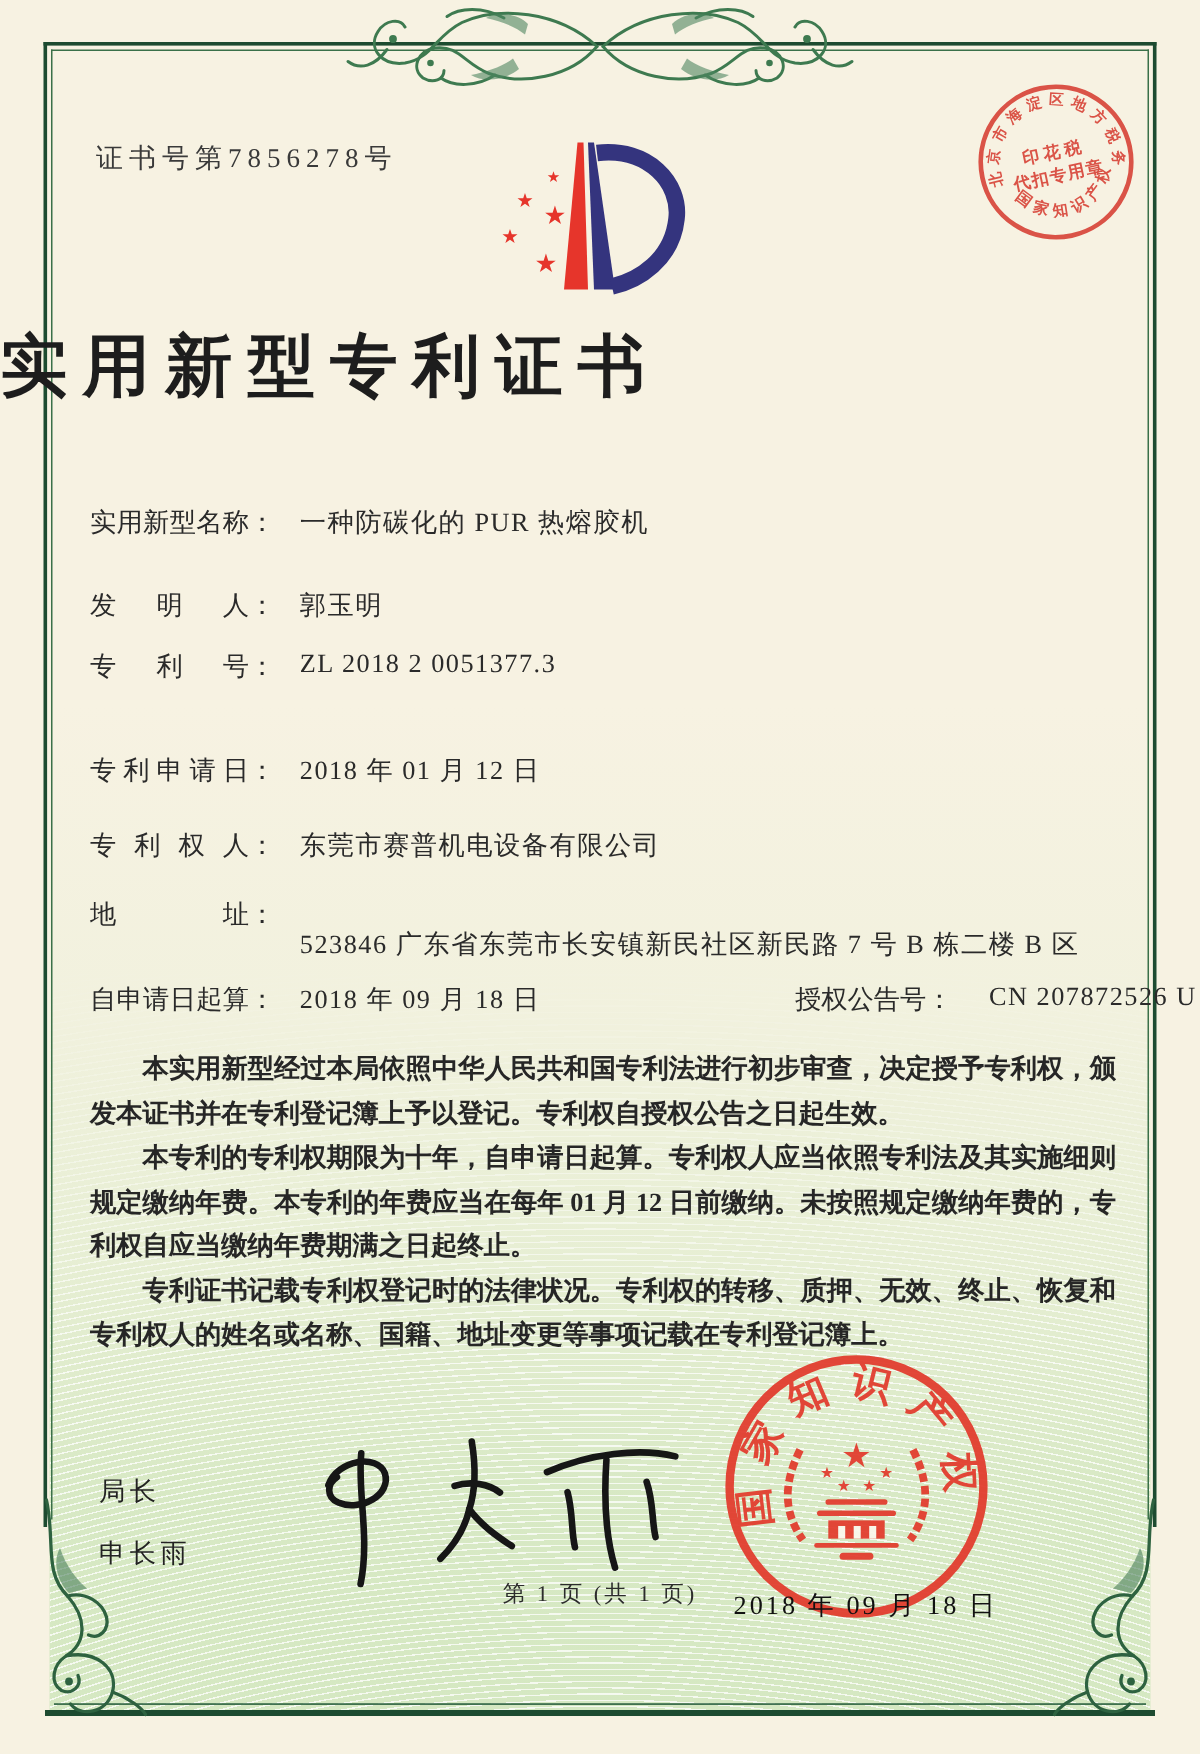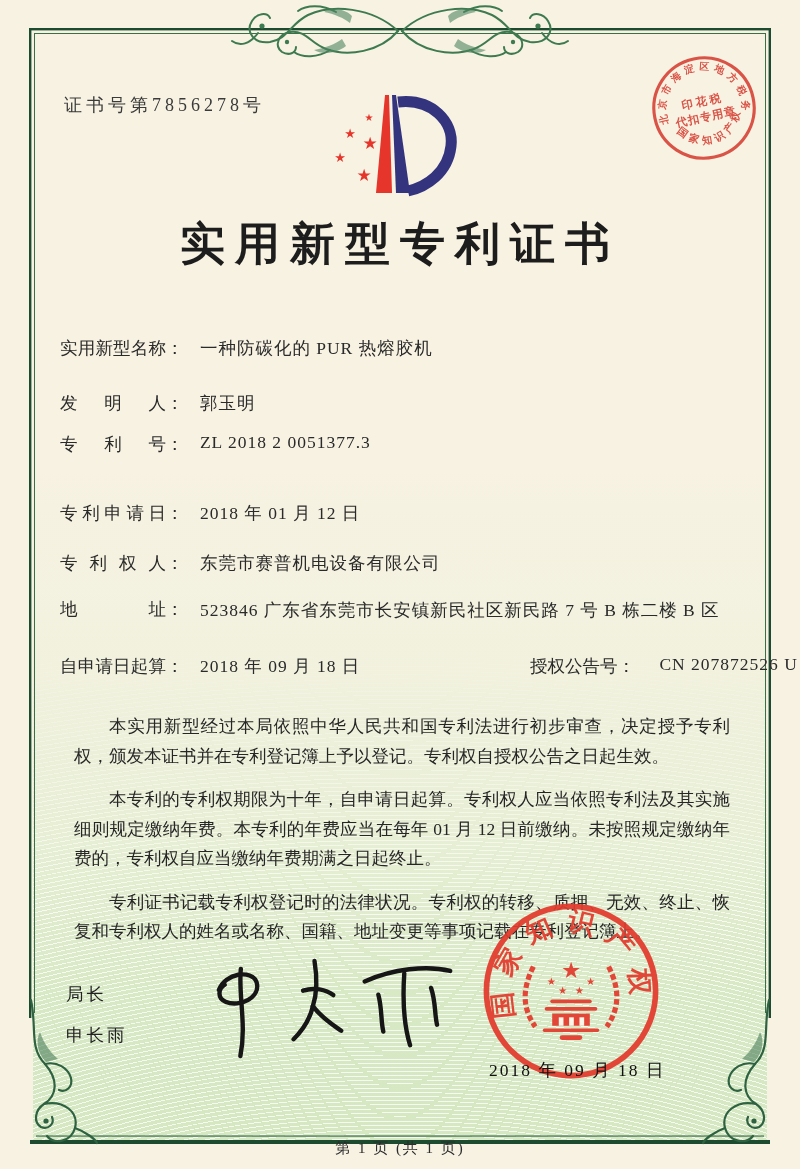--- a/index.html
+++ b/index.html
@@ -23,47 +23,47 @@
     content:"";position:absolute;inset:0;
     background:repeating-radial-gradient(140% 90% at 50% 150%,
       rgba(255,255,255,.75) 0 1.5px, rgba(255,255,255,0) 1.5px 7px);
     -webkit-mask-image:linear-gradient(to bottom,transparent 0%,transparent 25%,#000 65%);
             mask-image:linear-gradient(to bottom,transparent 0%,transparent 25%,#000 65%);
   }
   .decor{position:absolute;left:0;top:0;z-index:1;}
   .content{position:absolute;inset:0;z-index:2;}
 
   .cert-no{position:absolute;left:64px;top:93px;font-size:18px;letter-spacing:4px;color:#3a3a3a;text-align:center;}
-  .title{position:absolute;left:0;top:214px;width:100%;text-align:center;
+  .title{position:absolute;left:0;top:214px;width:100%;
     font-size:45px;font-weight:bold;letter-spacing:10px;color:#1d1d1d;}
 
   .frow{position:absolute;left:60px;font-size:17.5px;color:#2a2a2a;white-space:nowrap;}
   .f-label{display:inline-block;width:106px;text-align:justify;text-align-last:justify;vertical-align:top;}
   .f-colon{display:inline-block;vertical-align:top;}
   .f-value{display:inline-block;margin-left:12px;vertical-align:top;letter-spacing:1px;}
-  .f-value.wrap{white-space:normal;width:525px;line-height:26px;}
+  .f-value.wrap{white-space:normal;width:525px;line-height:26px;margin-top:19px;}
   .grant-no{position:absolute;left:470px;top:0;}
 
   .paras{position:absolute;left:60px;top:698px;width:684px;
     font-size:17.5px;line-height:29.5px;text-align:justify;color:#262626;}
-  .paras p{margin:14px;text-indent:2em;}
+  .paras p{margin:0;text-indent:2em;font-weight:bold;}
 
   .director{position:absolute;left:66px;top:982px;font-size:17.5px;color:#222;}
   .director div{margin-bottom:17px;letter-spacing:3px;}
 
   .sig{position:absolute;left:205px;top:948px;transform:rotate(-3deg);}
 
   .seal{position:absolute;left:477px;top:897px;}
   .seal-date{position:absolute;left:489px;top:1058px;font-size:17.5px;letter-spacing:2px;color:#111;}
 
   .tax-stamp{position:absolute;left:645px;top:49px;transform:rotate(-12deg);}
 
   .logo{position:absolute;left:328px;top:88px;}
 
-  .footer{position:absolute;left:0;top:1139px;width:100%;text-align:center;
+  .footer{position:absolute;left:0;top:1053px;width:100%;text-align:center;
     font-size:15px;letter-spacing:2px;color:#2c2c2c;}
 </style>
 </head>
 <body>
 
 <div class="green-zone"></div>
 
 <svg class="decor" width="800" height="1169" viewBox="0 0 800 1169">
 
   <g fill="#1d4b30">

